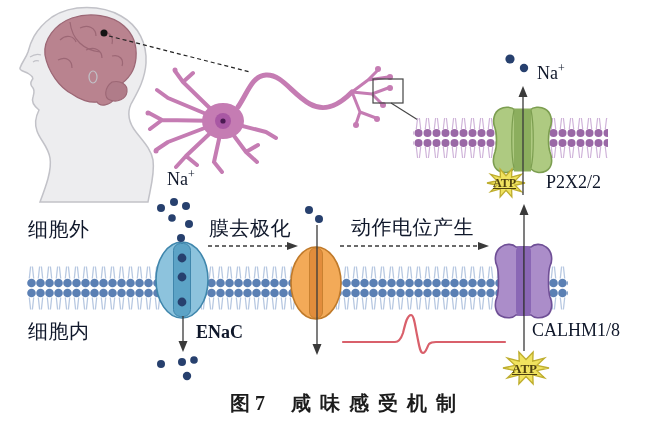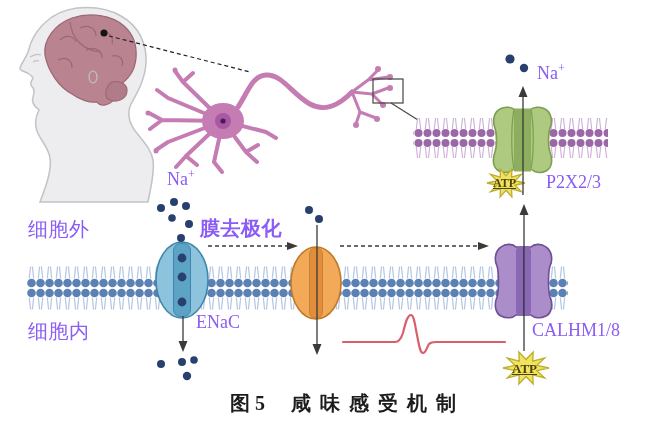--- a/index.html
+++ b/index.html
@@ -1,19 +1,19 @@
 <!DOCTYPE html>
 <html><head>
 <meta charset="utf-8">
 <style>
   html,body{margin:0;padding:0;background:#fff;}
   #stage{position:relative;width:660px;height:422px;background:#ffffff;overflow:hidden;
          font-family:"Liberation Serif","DejaVu Serif",serif;}
   #art{position:absolute;left:0;top:0;}
-  .lbl{position:absolute;color:#8b5cf6;white-space:nowrap;line-height:1;}
+  .lbl{position:absolute;color:#0f172a;white-space:nowrap;line-height:1;}
   .zh{font-size:20px;letter-spacing:0.5px;}
   .lat{font-size:18px;}
   .lbl sup{font-size:12px;line-height:0;}
   .atp-txt{font-size:12px;font-weight:bold;color:#4f420f;text-decoration:underline;}
   .caption{position:absolute;left:230px;top:390px;font-size:20px;font-weight:bold;color:#1c1c1c;}
   .caption .ttl{margin-left:26px;letter-spacing:9px;margin-top:12px;}
 </style>
 </head>
 <body>
 
@@ -177,28 +177,29 @@
     <path d="M489,246 L478,242 L478,250 Z" fill="#3a3a3a"></path>
   </g>
 
   <path d="M343,342 L395,342 C399,342 401,339 403,333 C405,325 407,315 411,315
            C414,315 415,325 417,335 C419,345 420,353 423,353 C426,353 427,347 429,344
            C431,342 433,342 436,342 L505,342" fill="none" stroke="#d9606b" stroke-width="2.2" stroke-linecap="round"></path>
 </svg>
 
   <span class="lbl zh" style="left:28px;top:219px;text-align:right;">细胞外</span>
   <span class="lbl zh" style="left:28px;top:321px;">细胞内</span>
-  <span class="lbl zh" style="left:200px;top:218px;font-weight:bold;">膜去极化</span>
+  <span class="lbl zh" style="left:209px;top:218px;">膜去极化</span>
+  <span class="lbl zh" style="left:351px;top:217px;">动作电位产生</span>
 
   <span class="lbl lat" style="left:167px;top:170px;"><span>Na</span><sup>+</sup></span>
   <span class="lbl lat" style="left:537px;top:64px;"><span>Na</span><sup>+</sup></span>
 
-  <span class="lbl lat" style="left:196px;top:313px;">ENaC</span>
-  <span class="lbl lat" style="left:546px;top:173px;">P2X2/3</span>
+  <span class="lbl lat" style="left:196px;top:323px;font-weight:bold;">ENaC</span>
+  <span class="lbl lat" style="left:546px;top:173px;">P2X2/2</span>
   <span class="lbl lat" style="left:532px;top:321px;">CALHM1/8</span>
 
   <span class="lbl atp-txt" style="left:493px;top:177px;">ATP</span>
   <span class="lbl atp-txt" style="left:512px;top:362px;font-size:13px;">ATP</span>
 
   <div class="caption">
-    <span>图 5</span><span class="ttl">咸味感受机制</span>
+    <span>图 7</span><span class="ttl">咸味感受机制</span>
   </div>
 </div>
 
 </body></html>

